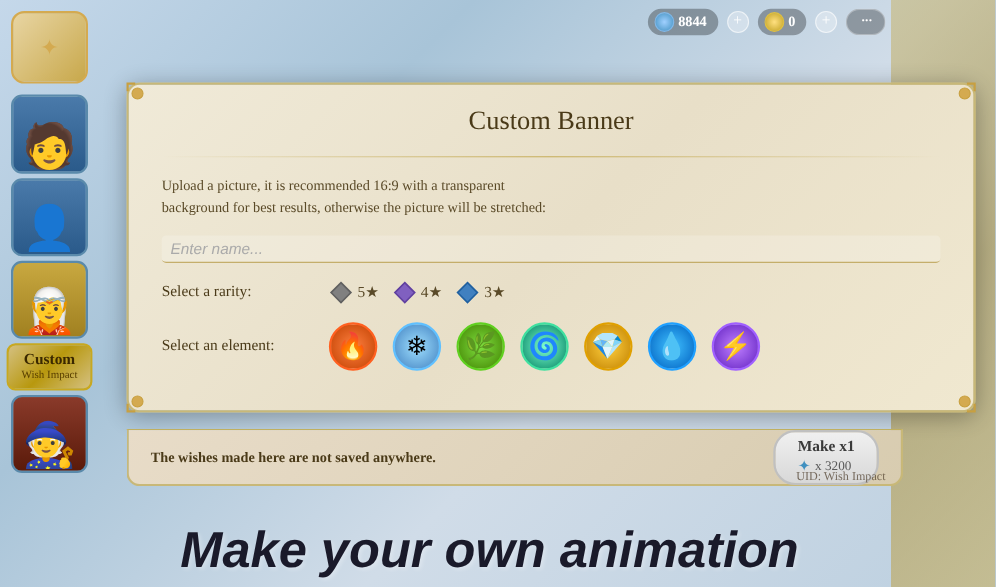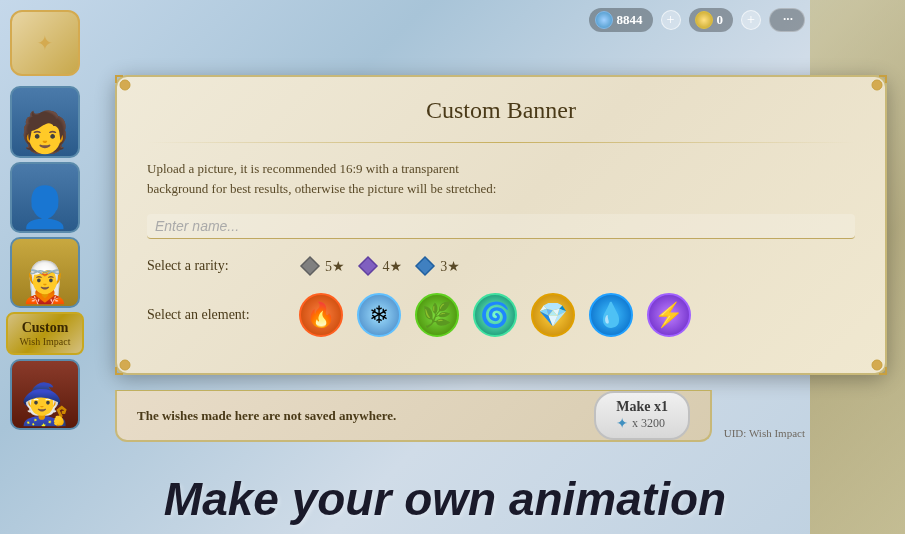--- a/index.html
+++ b/index.html
@@ -535,21 +535,21 @@
         <div class="element-icon elem-dendro" title="Dendro">🌿</div>
         <div class="element-icon elem-anemo" title="Anemo">🌀</div>
         <div class="element-icon elem-geo" title="Geo">💎</div>
         <div class="element-icon elem-hydro" title="Hydro">💧</div>
         <div class="element-icon elem-electro" title="Electro">⚡</div>
       </div>
     </div>
   </div>
 </div>
 
-<div class="dialog-bottom" style="top:auto;bottom:92px;left:115px;width:597px;height:52px;border-radius:0 0 12px 12px;">
+<div class="dialog-bottom" style="top:auto;bottom:92px;left:115px;width:706px;height:52px;border-radius:0 0 12px 12px;">
   <span class="bottom-notice">The wishes made here are not saved anywhere.</span>
   <div class="wish-btn">
     <div class="wish-label">Make x1</div>
     <div class="wish-cost">
       <span class="wish-cost-icon">✦</span>
       <span>x 3200</span>
     </div>
   </div>
 </div>
 

